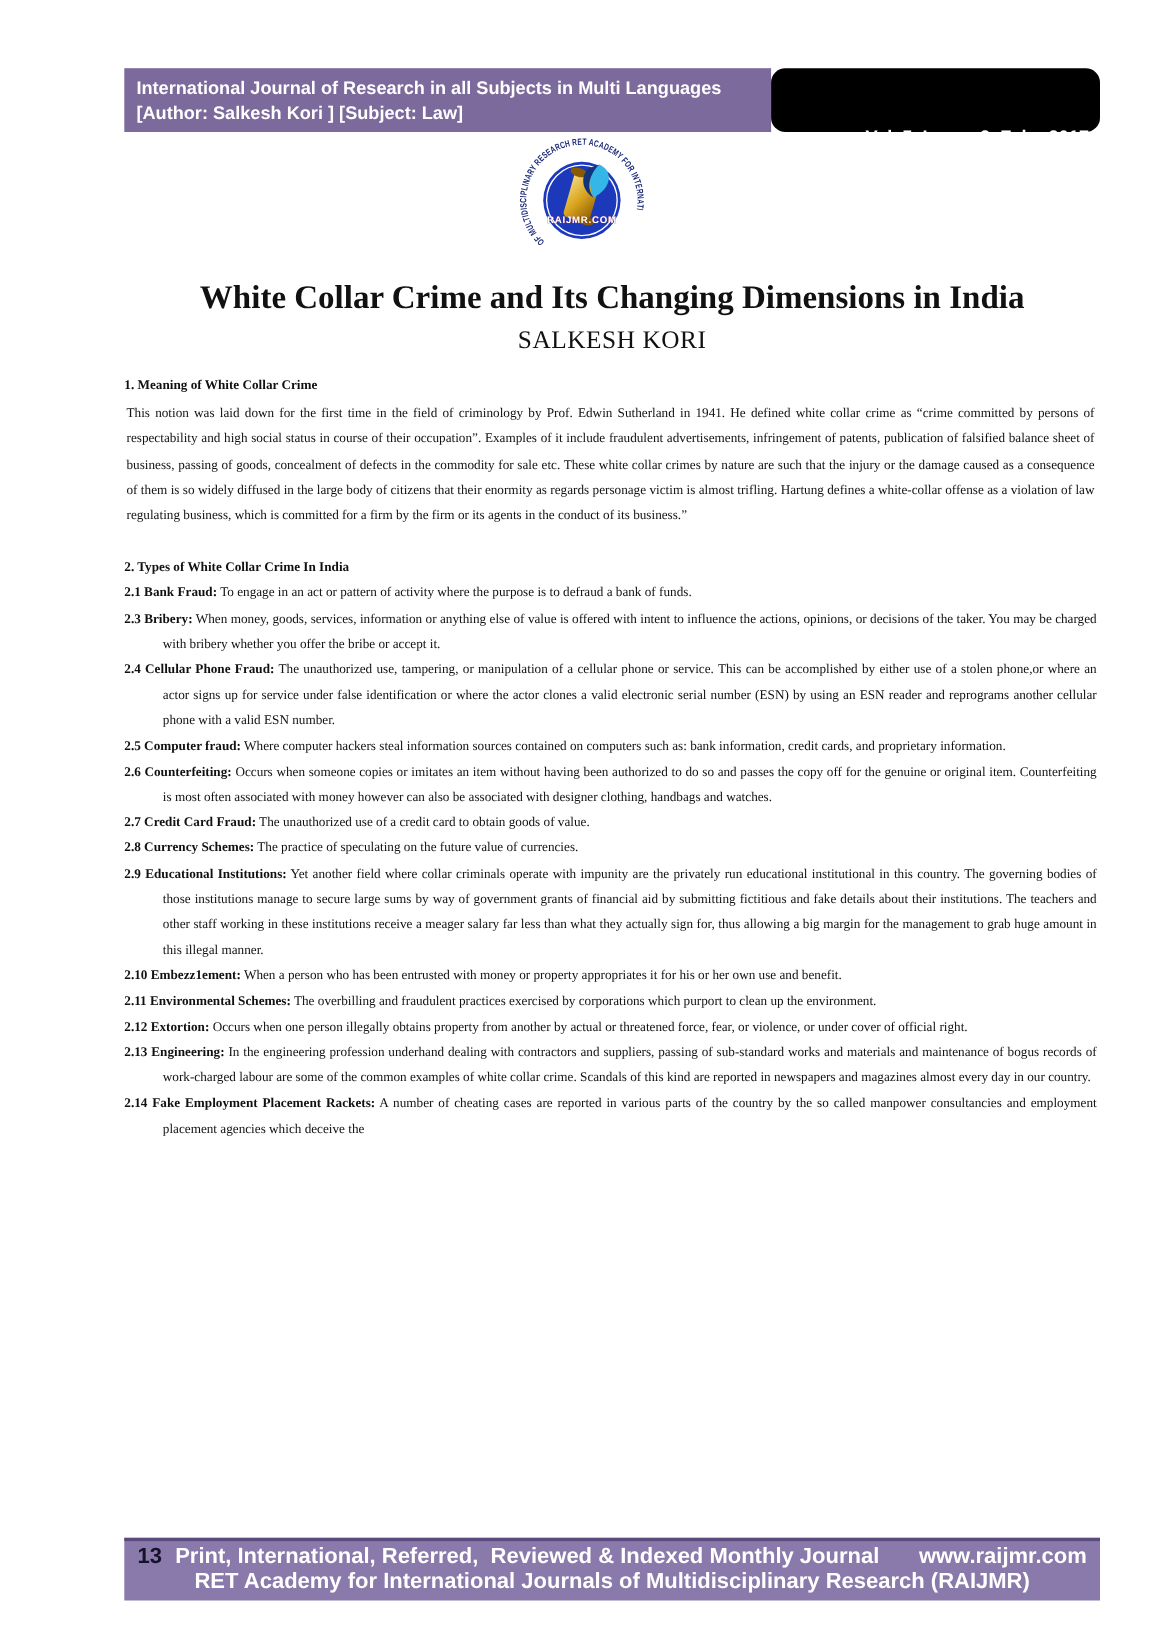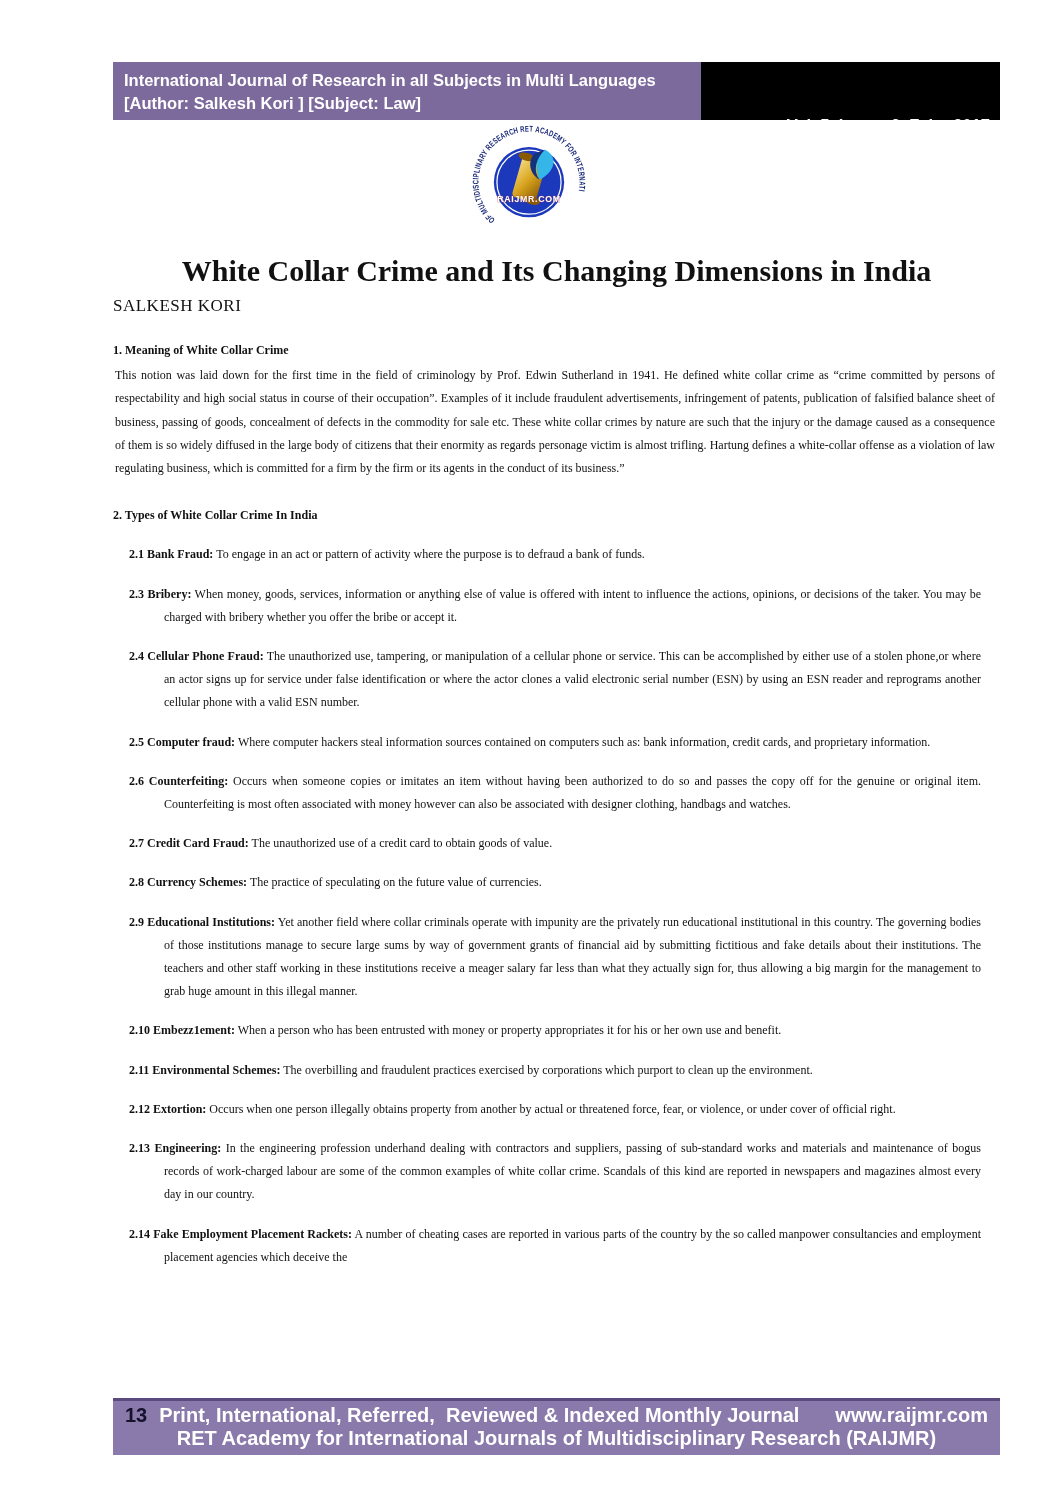--- a/index.html
+++ b/index.html
@@ -26,43 +26,43 @@
     position:absolute;top:62px;left:113px;width:887px;height:58px;
     display:flex;font-family:"Liberation Sans",sans-serif;font-weight:bold;
   }
   .header-left{
     flex:1 1 auto;background:var(--header-purple);color:#ffffff;
     padding:7px 10px 0 11px;font-size:16.5px;line-height:22.5px;
     white-space:nowrap;overflow:hidden;
   }
   .header-right{
     width:281px;background:var(--bar-black);color:#ffffff;text-align:right;
-    padding:7px 10px 0 8px;font-size:16.5px;line-height:22.5px;white-space:pre;
+    padding:7px 10px 0 8px;font-size:16.5px;line-height:22.5px;white-space:pre;border-radius:13px;
   }
   
   .logo-wrap{position:absolute;top:118px;left:50%;transform:translateX(-50%);}
   
   .title{
     position:absolute;top:234px;left:113px;width:887px;
     text-align:center;font-size:30px;font-weight:bold;line-height:34px;
   }
   .author{
     position:absolute;top:296px;left:113px;width:887px;
-    text-align:left;font-size:17px;letter-spacing:.5px;
+    text-align:center;font-size:23px;letter-spacing:.5px;
   }
   
   .content{
     position:absolute;top:339px;left:113px;width:884px;
     font-size:12px;line-height:23.2px;
   }
   .sec-heading{font-weight:bold;margin:0;}
   .body-par{margin:2px;text-align:justify;}
   .sec2-gap{height:22px;}
   .item{
-    margin:16px;text-align:justify;
+    margin:0;text-align:justify;
     padding-left:35px;text-indent:-35px;
   }
   .item b{font-weight:bold;}
   
   .footer{
     position:absolute;top:1398px;left:113px;width:887px;height:57px;
     background:var(--footer-purple);border-top:3px solid var(--footer-border);
     box-sizing:border-box;
     font-family:"Liberation Sans",sans-serif;font-weight:bold;color:#ffffff;
     font-size:20px;line-height:23px;

